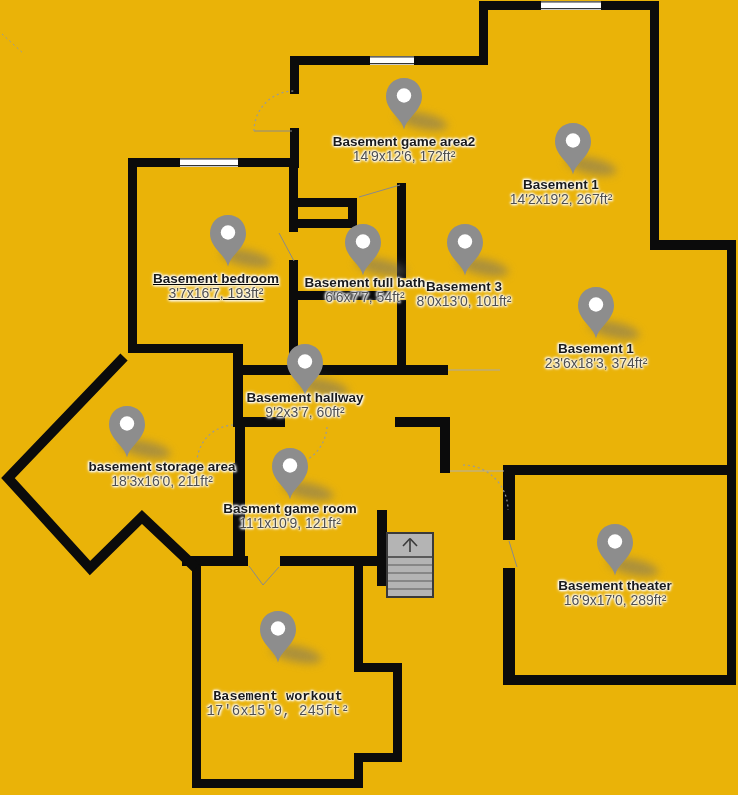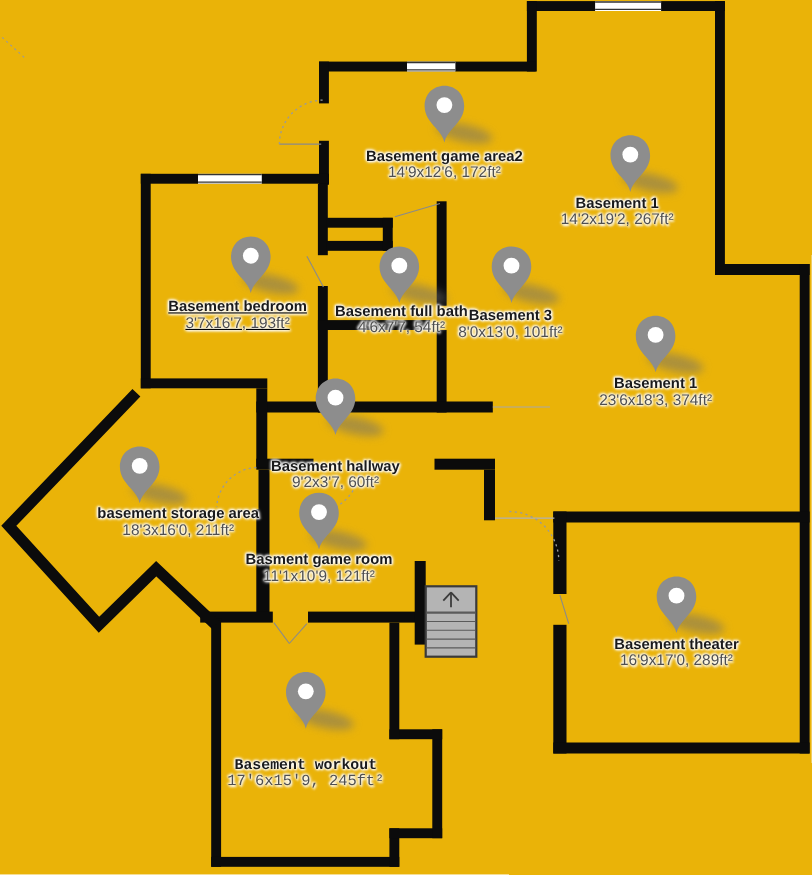--- a/index.html
+++ b/index.html
@@ -189,21 +189,21 @@
       </div>
       <div class="pin-wrap" style="left: 343px; top: 222px;">
         <div class="pin-shadow"></div>
         <svg class="pin-svg" width="40" height="56" viewBox="0 0 40 56">
           <path d="M20 2 C9.4 2 2 10 2 20.6 C2 28.6 7 34.8 12.2 40.4 C16 44.6 19 48.6 20 53.5 C21 48.6 24 44.6 27.8 40.4 C33 34.8 38 28.6 38 20.6 C38 10 30.6 2 20 2 Z" fill="#8d8d8d"></path>
           <circle cx="20" cy="19.5" r="7.2" fill="#ffffff"></circle>
         </svg>
       </div>
       <div class="room-label" style="left: 365px; top: 275px;">
         <div class="room-name">Basement full bath</div>
-        <div class="room-dims">4'6x7'7, 54ft²</div>
+        <div class="room-dims">6'6x7'7, 54ft²</div>
       </div>
       <div class="pin-wrap" style="left: 445px; top: 222px;">
         <div class="pin-shadow"></div>
         <svg class="pin-svg" width="40" height="56" viewBox="0 0 40 56">
           <path d="M20 2 C9.4 2 2 10 2 20.6 C2 28.6 7 34.8 12.2 40.4 C16 44.6 19 48.6 20 53.5 C21 48.6 24 44.6 27.8 40.4 C33 34.8 38 28.6 38 20.6 C38 10 30.6 2 20 2 Z" fill="#8d8d8d"></path>
           <circle cx="20" cy="19.5" r="7.2" fill="#ffffff"></circle>
         </svg>
       </div>
       <div class="room-label" style="left: 464px; top: 279px; text-align: center;">
         <div class="room-name">Basement 3</div>
@@ -220,21 +220,21 @@
         <div class="room-name">Basement 1</div>
         <div class="room-dims">23'6x18'3, 374ft²</div>
       </div>
       <div class="pin-wrap" style="left: 285px; top: 342px;">
         <div class="pin-shadow"></div>
         <svg class="pin-svg" width="40" height="56" viewBox="0 0 40 56">
           <path d="M20 2 C9.4 2 2 10 2 20.6 C2 28.6 7 34.8 12.2 40.4 C16 44.6 19 48.6 20 53.5 C21 48.6 24 44.6 27.8 40.4 C33 34.8 38 28.6 38 20.6 C38 10 30.6 2 20 2 Z" fill="#8d8d8d"></path>
           <circle cx="20" cy="19.5" r="7.2" fill="#ffffff"></circle>
         </svg>
       </div>
-      <div class="room-label" style="left: 305px; top: 416px;">
+      <div class="room-label" style="left: 305px; top: 390px;">
         <div class="room-name">Basement hallway</div>
         <div class="room-dims">9'2x3'7, 60ft²</div>
       </div>
       <div class="pin-wrap" style="left: 107px; top: 404px;">
         <div class="pin-shadow"></div>
         <svg class="pin-svg" width="40" height="56" viewBox="0 0 40 56">
           <path d="M20 2 C9.4 2 2 10 2 20.6 C2 28.6 7 34.8 12.2 40.4 C16 44.6 19 48.6 20 53.5 C21 48.6 24 44.6 27.8 40.4 C33 34.8 38 28.6 38 20.6 C38 10 30.6 2 20 2 Z" fill="#8d8d8d"></path>
           <circle cx="20" cy="19.5" r="7.2" fill="#ffffff"></circle>
         </svg>
       </div>

